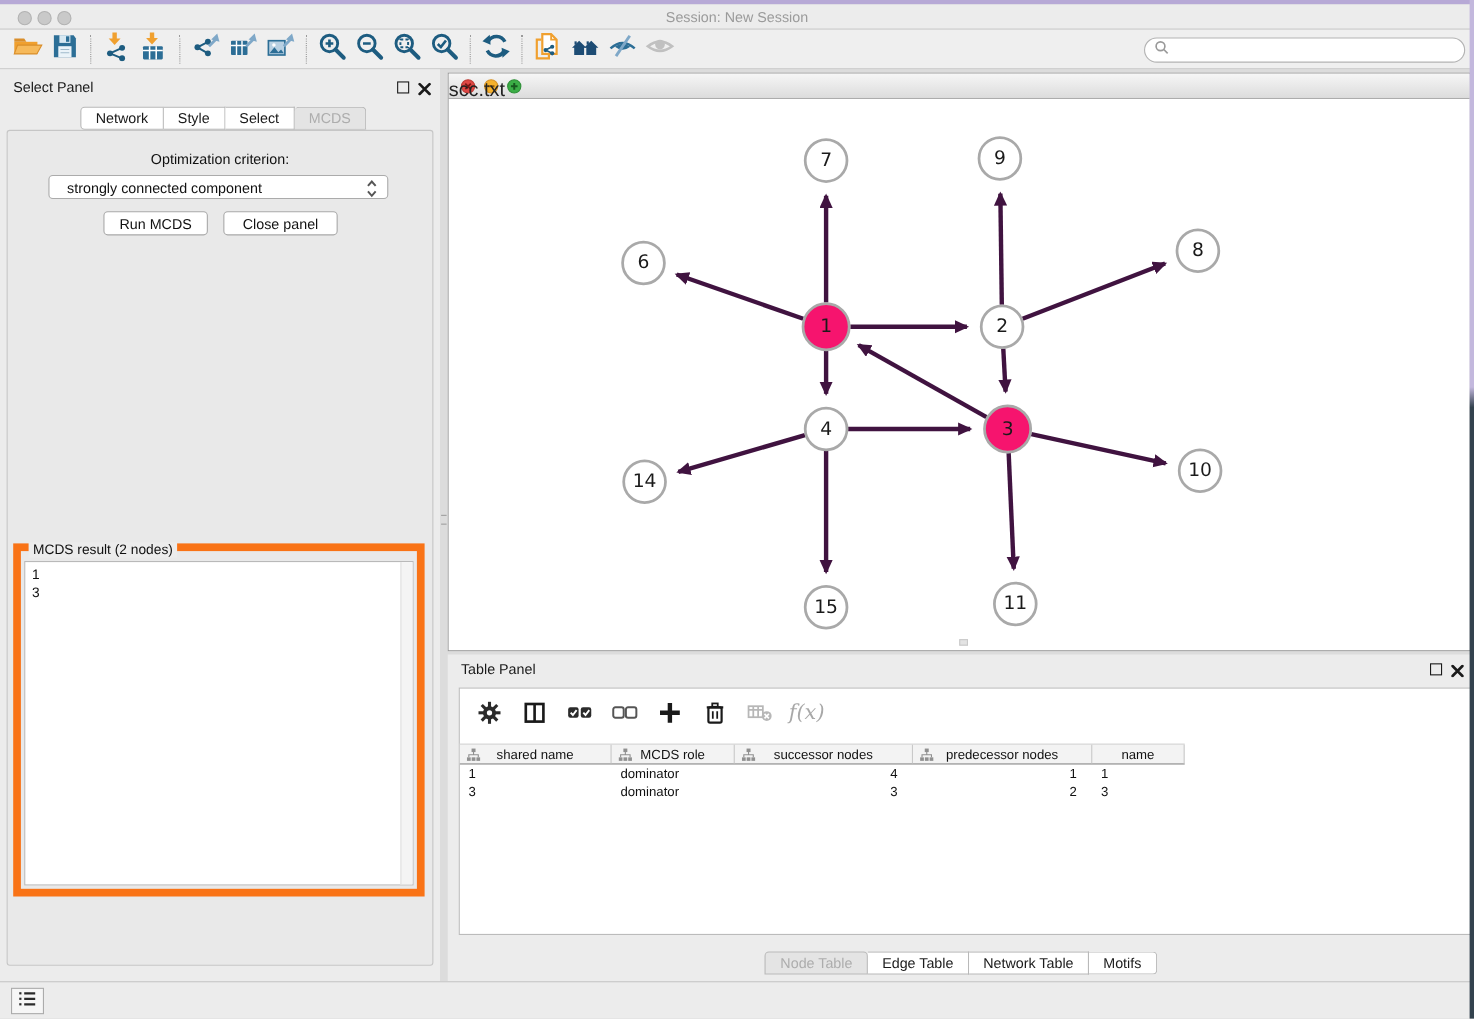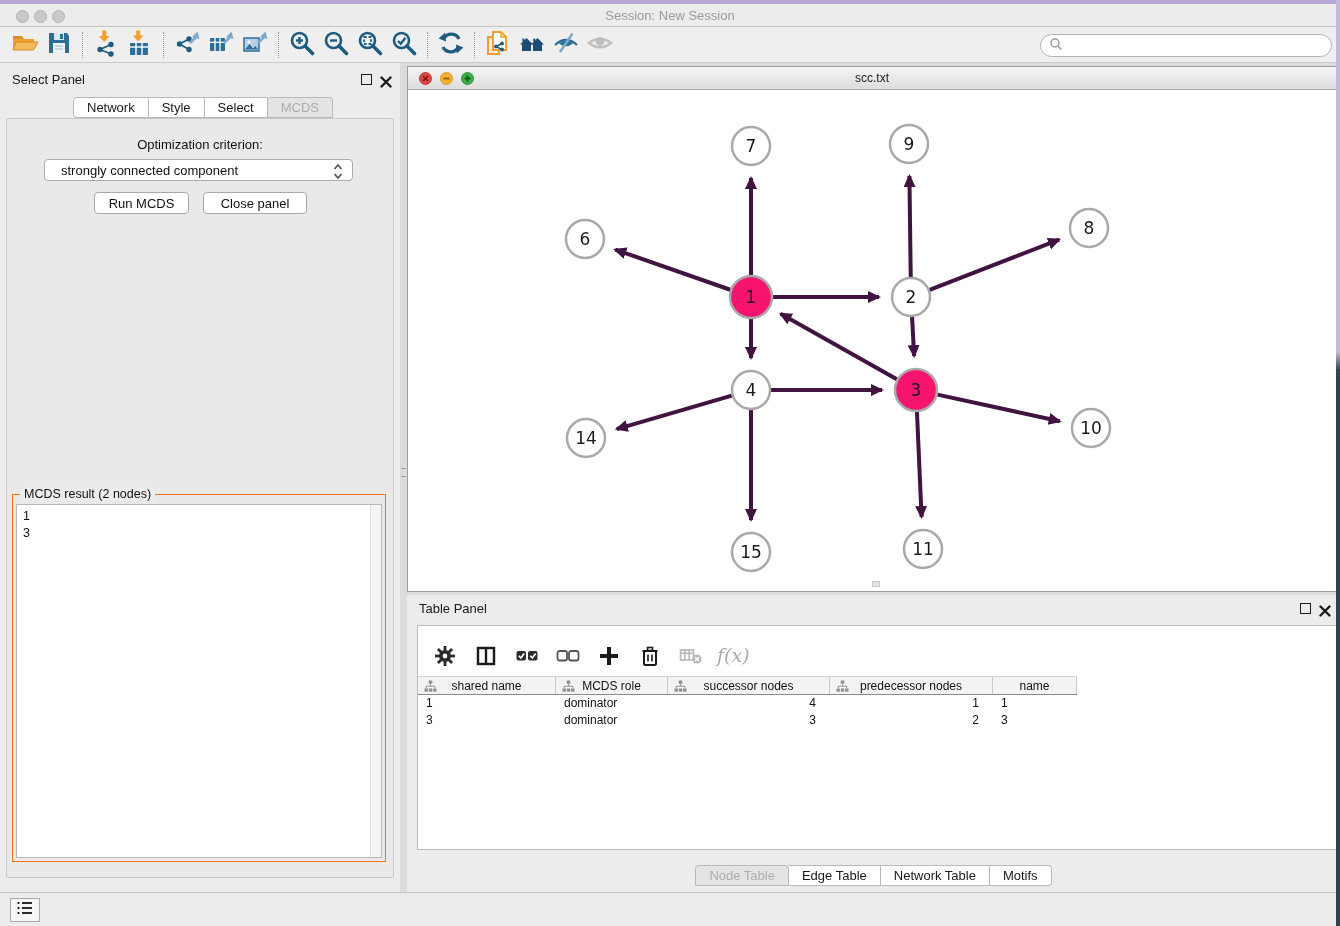--- a/index.html
+++ b/index.html
@@ -28,42 +28,42 @@
   .tabs-row { position:absolute; display:flex; }
   .tab { height:21px; background:#fff; border:1px solid #B9B9B9; border-left:none; font-size:13px; color:#1a1a1a; display:flex; align-items:center; justify-content:center; padding:0 13px; }
   .tab:first-child { border-left:1px solid #B9B9B9; border-radius:4px 0 0 4px; }
   .tab:last-child { border-radius:0 4px 4px 0; }
   .tab.selected { background:#E4E4E4; color:#ADADAD; border-radius:4px 4px 0 0; }
   .cp-content { position:absolute; left:6px; top:55px; width:388px; height:760px; background:#E9E9E9; border:1px solid #C6C6C6; border-radius:3px; }
   .opt-label { position:absolute; left:0; width:100%; top:74px; text-align:center; font-size:13px; color:#111; }
   .dropdown { position:absolute; left:44px; top:96px; width:309px; height:22px; background:#fff; border:1px solid #ABABAB; border-radius:4px; font-size:13px; display:flex; align-items:center; padding-left:16px; color:#111; }
   .dd-stepper { position:absolute; right:9px; top:3px; }
   .btn { position:absolute; top:129px; height:22px; background:#fff; border:1px solid #A9A9A9; border-radius:4px; font-size:13px; color:#111; display:flex; align-items:center; justify-content:center; }
-  .fieldset { position:absolute; left:12px; top:431px; width:374px; height:368px; border:1px solid #f97316; }
+  .fieldset { position:absolute; left:12px; top:431px; width:374px; height:321px; border:7px solid #f97316; }
   .fieldset-legend { position:absolute; left:7px; top:-8px; background:#ECECEC; padding:0 4px; font-size:12.5px; color:#111; }
   .result-area { position:absolute; left:3px; top:9px; right:3px; bottom:3px; background:#fff; border:1px solid #B9B9B9; font-size:12.5px; line-height:17px; padding:3px 6px; color:#111; }
   .result-scroll { position:absolute; right:4px; top:10px; bottom:4px; width:11px; background:#F4F4F4; border-left:1px solid #DFDFDF; }
 
   
   .network-window { position:absolute; left:407px; top:66px; width:930px; height:526px; border:1px solid #9B9B9B; background:#fff; }
   .net-titlebar { position:absolute; left:0; top:0; width:100%; height:23px; background:linear-gradient(#F6F6F6,#DCDCDC); border-bottom:1px solid #ACACAC; }
-  .net-title { position:absolute; left:0; right:0; top:4px; text-align:center; font-size:12px; color:#222; }
+  .net-title { position:absolute; left:0; right:0; top:4px; font-size:18px; color:#222; }
   .nlight { position:absolute; top:5px; width:13px; height:13px; border-radius:50%; }
   .nlight svg { position:absolute; left:0; top:0; }
   .net-canvas { position:absolute; left:0; top:23px; right:0; bottom:0; background:#fff; }
   .canvas-handle { position:absolute; left:50%; bottom:4px; width:8px; height:6px; background:#E3E3E3; border:1px solid #C9C9C9; }
 
   
   .v-gutter { position:absolute; left:400px; top:63px; width:7px; height:829px; background:#DCDCDC; }
   .v-gutter .grip { position:absolute; left:1px; top:405px; width:5px; height:9px; border-top:1px solid #9E9E9E; border-bottom:1px solid #9E9E9E; }
 
   
   .table-panel { position:absolute; left:407px; top:595px; width:933px; height:297px; background:#ECECEC; }
   .tp-container { position:absolute; left:10px; top:30px; width:921px; height:225px; background:#fff; border:1px solid #BBB; }
-  .tp-toolbar { position:absolute; left:14px; top:19px; height:34px; display:flex; align-items:flex-start; gap:15px;text-decoration:underline; }
+  .tp-toolbar { position:absolute; left:14px; top:3px; height:34px; display:flex; align-items:flex-end; gap:15px;text-decoration:underline; }
   .tp-btn { width:26px; height:26px; display:flex; align-items:center; justify-content:center; }
   .thead { position:absolute; left:0px; top:50px; height:19px; display:flex; background:#F3F3F3; border-top:1px solid #D5D5D5; border-bottom:1px solid #8A8A8A; }
   .th { position:relative; height:100%; border-right:1px solid #C9C9C9; font-size:12px; color:#111; display:flex; align-items:center; justify-content:center; }
   .th .sort { position:absolute; left:6px; top:3px; }
   .trow { position:absolute; left:0; display:flex; height:17px; }
   .td { font-size:12px; color:#111; height:17px; line-height:17px; overflow:hidden; }
   .tp-tabs { position:absolute; left:0; right:0; top:270px; display:flex; justify-content:center; }
 
   
   .statusbar { position:absolute; left:0; top:892px; width:1340px; height:34px; background:#ECECEC; border-top:1px solid #C6C6C6; }

